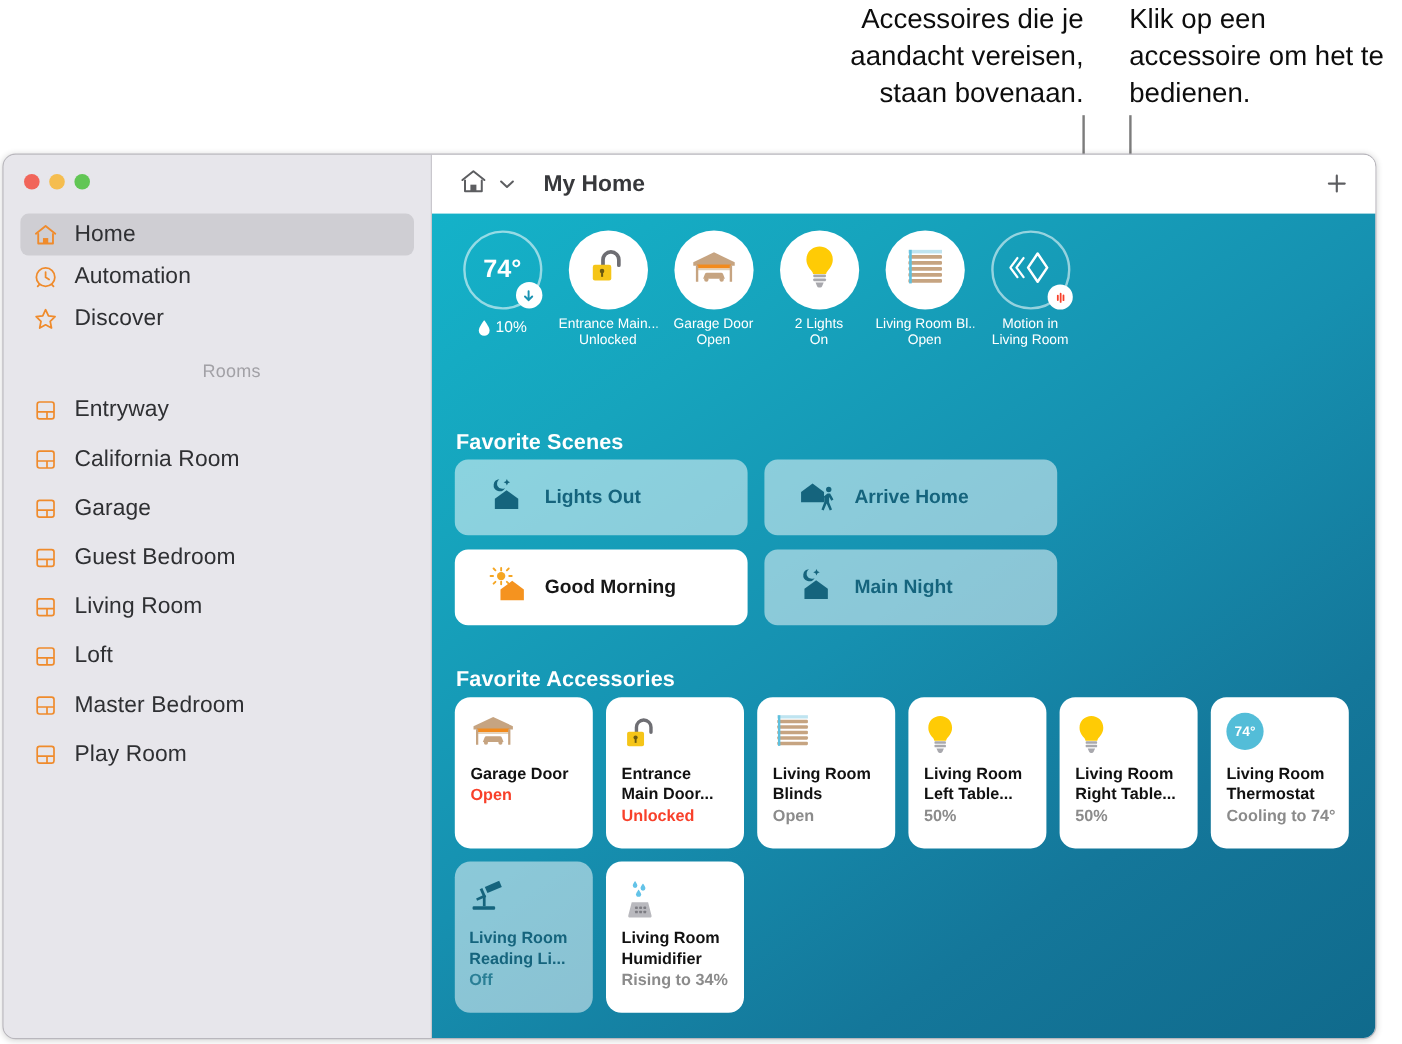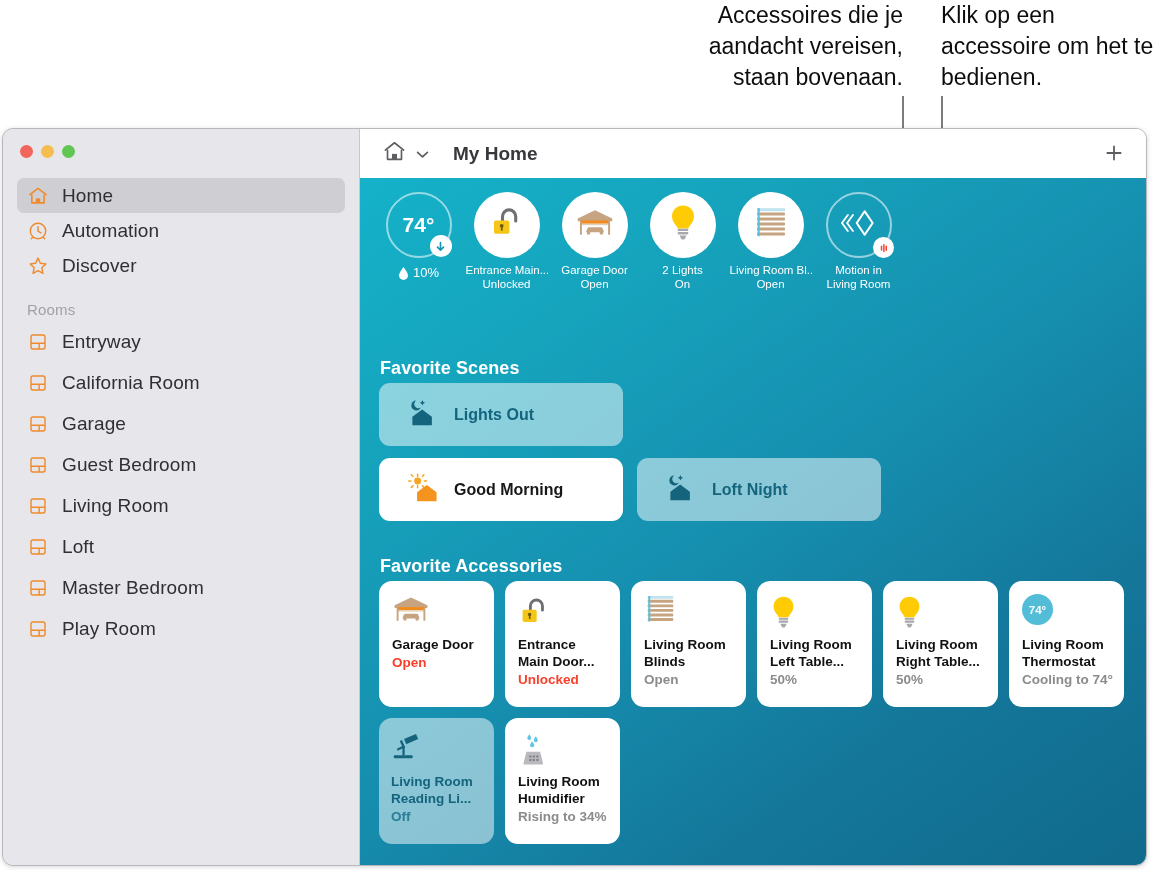--- a/index.html
+++ b/index.html
@@ -38,20 +38,21 @@
     overflow: hidden;
     box-shadow: 0 1px 5px rgba(0,0,0,0.16);
   }
 
   
   #sidebar {
     position: absolute; left: 0; top: 0;
     width: 357px; height: 100%;
     background: #e7e6eb;
     border-right: 1px solid #c9c7cd;
+    text-align: center;
   }
   #traffic-lights {
     position: absolute; left: 17px; top: 16px;
     display: flex; gap: 8px;
   }
   .tl { width: 13px; height: 13px; border-radius: 50%; }
   .tl-close { background: #f1655a; }
   .tl-min { background: #f5bd4f; }
   .tl-max { background: #62c655; }
 
@@ -494,20 +495,30 @@
               <span>
                 <svg width="34" height="30" viewBox="0 0 36 32" fill="#15647d">
                   <path d="M9.6 2.6a5.3 5.3 0 1 0 5 7.6 4.3 4.3 0 0 1-5-7.6z"></path>
                   <path d="M16.3 2.2l.9 2 2 .9-2 .9-.9 2-.9-2-2-.9 2-.9z"></path>
                   <path d="M5.6 19.9 16 12.2l10.4 7.7V29H5.6z"></path>
                 </svg>
               </span>
               <span class="scene-name">Lights Out</span>
             </div>
 
+            <div class="scene off">
+              <span>
+                <svg width="34" height="30" viewBox="0 0 36 32" fill="#15647d">
+                  <path d="M2.6 13.8 12.8 6.3l10.2 7.5V23H2.6z"></path>
+                  <circle cx="27.2" cy="11.6" r="2.4"></circle>
+                  <path d="M26.1 15.2h2.3l3 5.3-1.9 1.1-2-3.2V23l2.6 6.4-2 .8-2.8-6.1-2.6 6.1-2-.8 2.5-6.4v-4.4l-1.6 2.8-1.9-1.1z"></path>
+                </svg>
+              </span>
+              <span class="scene-name">Arrive Home</span>
+            </div>
           </div>
 
           <div class="scene-row">
 
             <div class="scene on">
               <span>
                 <svg width="34" height="30" viewBox="0 0 36 32">
                   <g fill="#f5a623">
                     <circle cx="11.2" cy="8.6" r="3.7"></circle>
                     <g stroke="#f5a623" stroke-width="1.7" stroke-linecap="round">
@@ -521,21 +532,21 @@
             </div>
 
             <div class="scene off">
               <span>
                 <svg width="34" height="30" viewBox="0 0 36 32" fill="#15647d">
                   <path d="M9.6 2.6a5.3 5.3 0 1 0 5 7.6 4.3 4.3 0 0 1-5-7.6z"></path>
                   <path d="M16.3 2.2l.9 2 2 .9-2 .9-.9 2-.9-2-2-.9 2-.9z"></path>
                   <path d="M5.6 19.9 16 12.2l10.4 7.7V29H5.6z"></path>
                 </svg>
               </span>
-              <span class="scene-name">Loft Night</span>
+              <span class="scene-name">Main Night</span>
             </div>
           </div>
         </div>
 
         <div class="sec-title" id="acc-title">Favorite Accessories</div>
 
         <div id="acc-grid">
 
           <div class="acc on">
             <div class="acc-icon">

